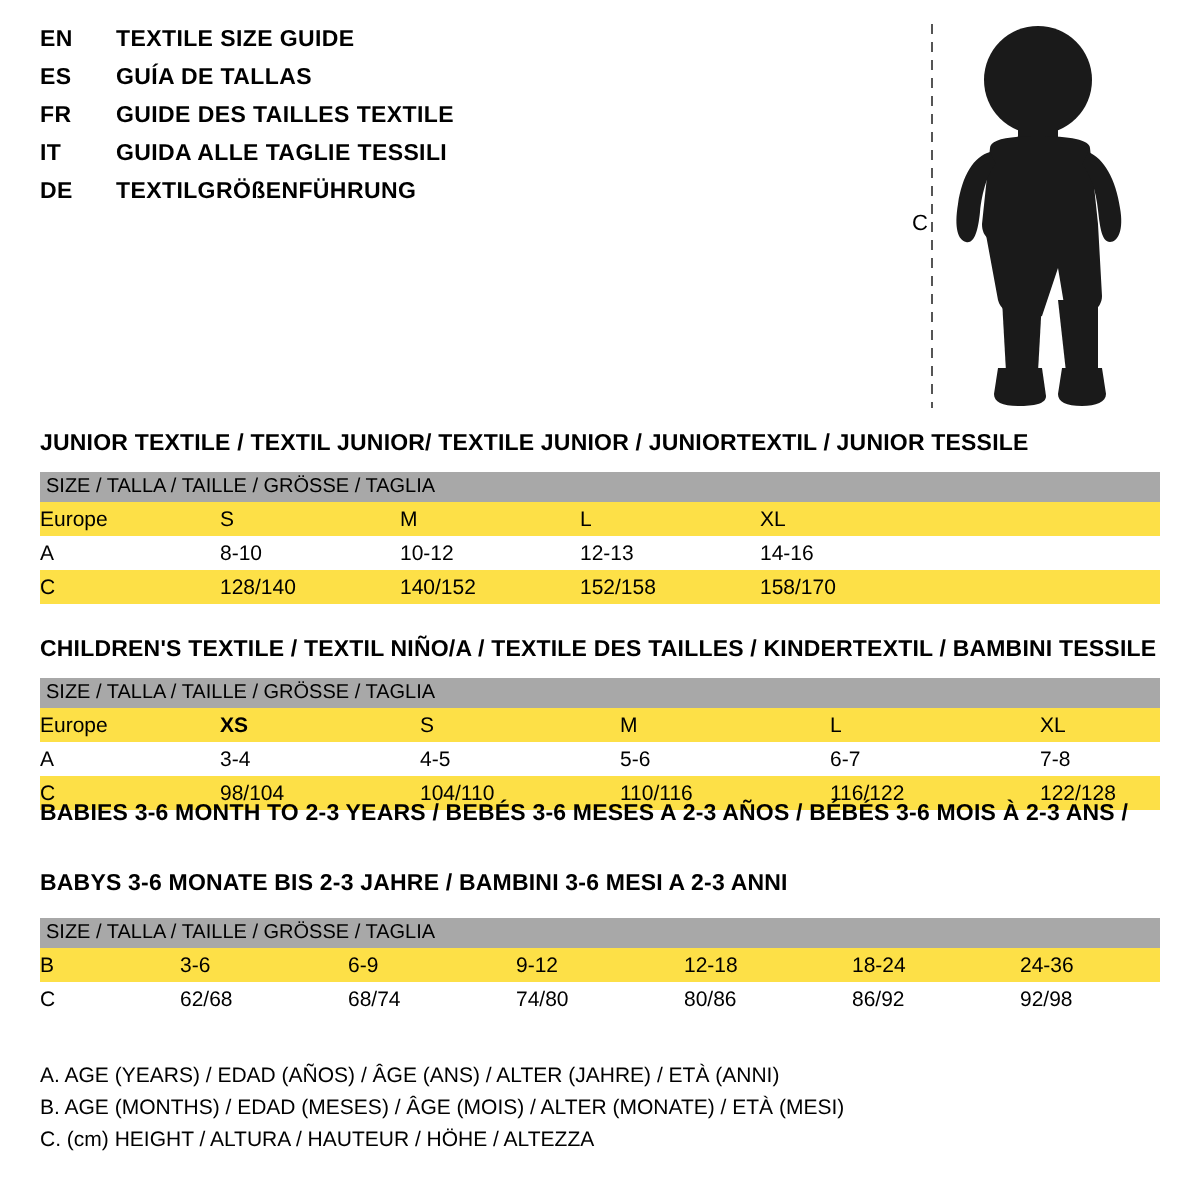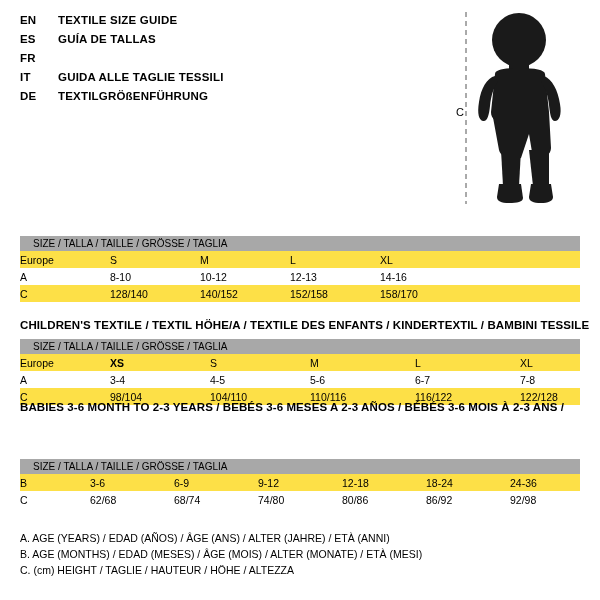--- a/index.html
+++ b/index.html
@@ -88,21 +88,21 @@
     height: 17px;
     vertical-align: middle;
   }
   .hdr-row td {
     background: #a8a8a8;
     color: #000;
     font-size: 10px;
     height: 15px;
   }
   .hdr-row td.first {
-    padding-left: 13px;
+    padding-left: 3px;
   }
   .sub-row td {
     background: #fde047;
   }
   .plain-row td {
     background: #ffffff;
   }
   .cell-pad {
     padding-left: 3px;
   }
@@ -128,20 +128,21 @@
     <div class="lang-row">
       <span class="lang-code">EN</span>
       <span class="lang-text">TEXTILE SIZE GUIDE</span>
     </div>
     <div class="lang-row">
       <span class="lang-code">ES</span>
       <span class="lang-text">GUÍA DE TALLAS</span>
     </div>
     <div class="lang-row">
       <span class="lang-code">FR</span>
+      <span class="lang-text">GUIDE DES TAILLES TEXTILE</span>
     </div>
     <div class="lang-row">
       <span class="lang-code">IT</span>
       <span class="lang-text">GUIDA ALLE TAGLIE TESSILI</span>
     </div>
     <div class="lang-row">
       <span class="lang-code">DE</span>
       <span class="lang-text">TEXTILGRÖßENFÜHRUNG</span>
     </div>
   </div>
@@ -167,20 +168,21 @@
 
       <path d="M74 142 L94 142 L94 178 L78 178 Z" fill="#1a1a1a"></path>
 
       <path d="M44 176 L66 176 L68 190 C68 194 62 195 54 195 C46 195 42 193 42 189 Z" fill="#1a1a1a"></path>
 
       <path d="M76 176 L96 176 L98 189 C98 193 93 195 86 195 C78 195 74 193 74 189 Z" fill="#1a1a1a"></path>
     </svg>
   </div>
   <div class="c-label">C</div>
 
+  <div class="section-title" style="top:216px;">JUNIOR TEXTILE / TEXTIL JUNIOR/ TEXTILE JUNIOR / JUNIORTEXTIL / JUNIOR TESSILE</div>
   <table class="table" style="top:236px;">
     <tbody>
       <tr class="hdr-row">
         <td class="first" colspan="5">SIZE / TALLA / TAILLE / GRÖSSE / TAGLIA</td>
       </tr>
       <tr class="sub-row">
         <td class="cell-pad" style="width:90px;">Europe</td>
         <td style="width:90px;">S</td>
         <td style="width:90px;">M</td>
         <td style="width:90px;">L</td>
@@ -196,21 +198,21 @@
       <tr class="sub-row">
         <td class="cell-pad">C</td>
         <td>128/140</td>
         <td>140/152</td>
         <td>152/158</td>
         <td>158/170</td>
       </tr>
     </tbody>
   </table>
 
-  <div class="section-title" style="top:319px;">CHILDREN'S TEXTILE / TEXTIL HÖHE/A / TEXTILE DES ENFANTS / KINDERTEXTIL / BAMBINI TESSILE</div>
+  <div class="section-title" style="top:319px;">CHILDREN'S TEXTILE / TEXTIL NIÑO/A / TEXTILE DES TAILLES / KINDERTEXTIL / BAMBINI TESSILE</div>
   <table class="table" style="top:339px;">
     <tbody>
       <tr class="hdr-row">
         <td class="first" colspan="6">SIZE / TALLA / TAILLE / GRÖSSE / TAGLIA</td>
       </tr>
       <tr class="sub-row">
         <td class="cell-pad" style="width:90px;">Europe</td>
         <td style="width:100px;font-weight:bold;">XS</td>
         <td style="width:100px;">S</td>
         <td style="width:105px;">M</td>
@@ -230,20 +232,21 @@
         <td>98/104</td>
         <td>104/110</td>
         <td>110/116</td>
         <td>116/122</td>
         <td>122/128</td>
       </tr>
     </tbody>
   </table>
 
   <div class="section-title" style="top:401px;text-align:right;">BABIES 3-6 MONTH TO 2-3 YEARS / BEBÉS 3-6 MESES A 2-3 AÑOS / BÉBÉS 3-6 MOIS À 2-3 ANS /</div>
+  <div class="section-title" style="top:436px;">BABYS 3-6 MONATE BIS 2-3 JAHRE / BAMBINI 3-6 MESI A 2-3 ANNI</div>
   <table class="table" style="top:459px;">
     <tbody>
       <tr class="hdr-row">
         <td class="first" colspan="7">SIZE / TALLA / TAILLE / GRÖSSE / TAGLIA</td>
       </tr>
       <tr class="sub-row">
         <td class="cell-pad" style="width:70px;">B</td>
         <td style="width:84px;">3-6</td>
         <td style="width:84px;">6-9</td>
         <td style="width:84px;">9-12</td>
@@ -259,16 +262,16 @@
         <td>80/86</td>
         <td>86/92</td>
         <td>92/98</td>
       </tr>
     </tbody>
   </table>
 
   <div class="legend" style="top:532px;">
     <div>A. AGE (YEARS) / EDAD (AÑOS) / ÂGE (ANS) / ALTER (JAHRE) / ETÀ (ANNI)</div>
     <div>B. AGE (MONTHS) / EDAD (MESES) / ÂGE (MOIS) / ALTER (MONATE) / ETÀ (MESI)</div>
-    <div>C. (cm) HEIGHT / TAGLIE / HAUTEUR / HÖHE / ALTEZZA</div>
+    <div>C. (cm) HEIGHT / ALTURA / HAUTEUR / HÖHE / ALTEZZA</div>
   </div>
 
 </div>
 
 </body></html>

